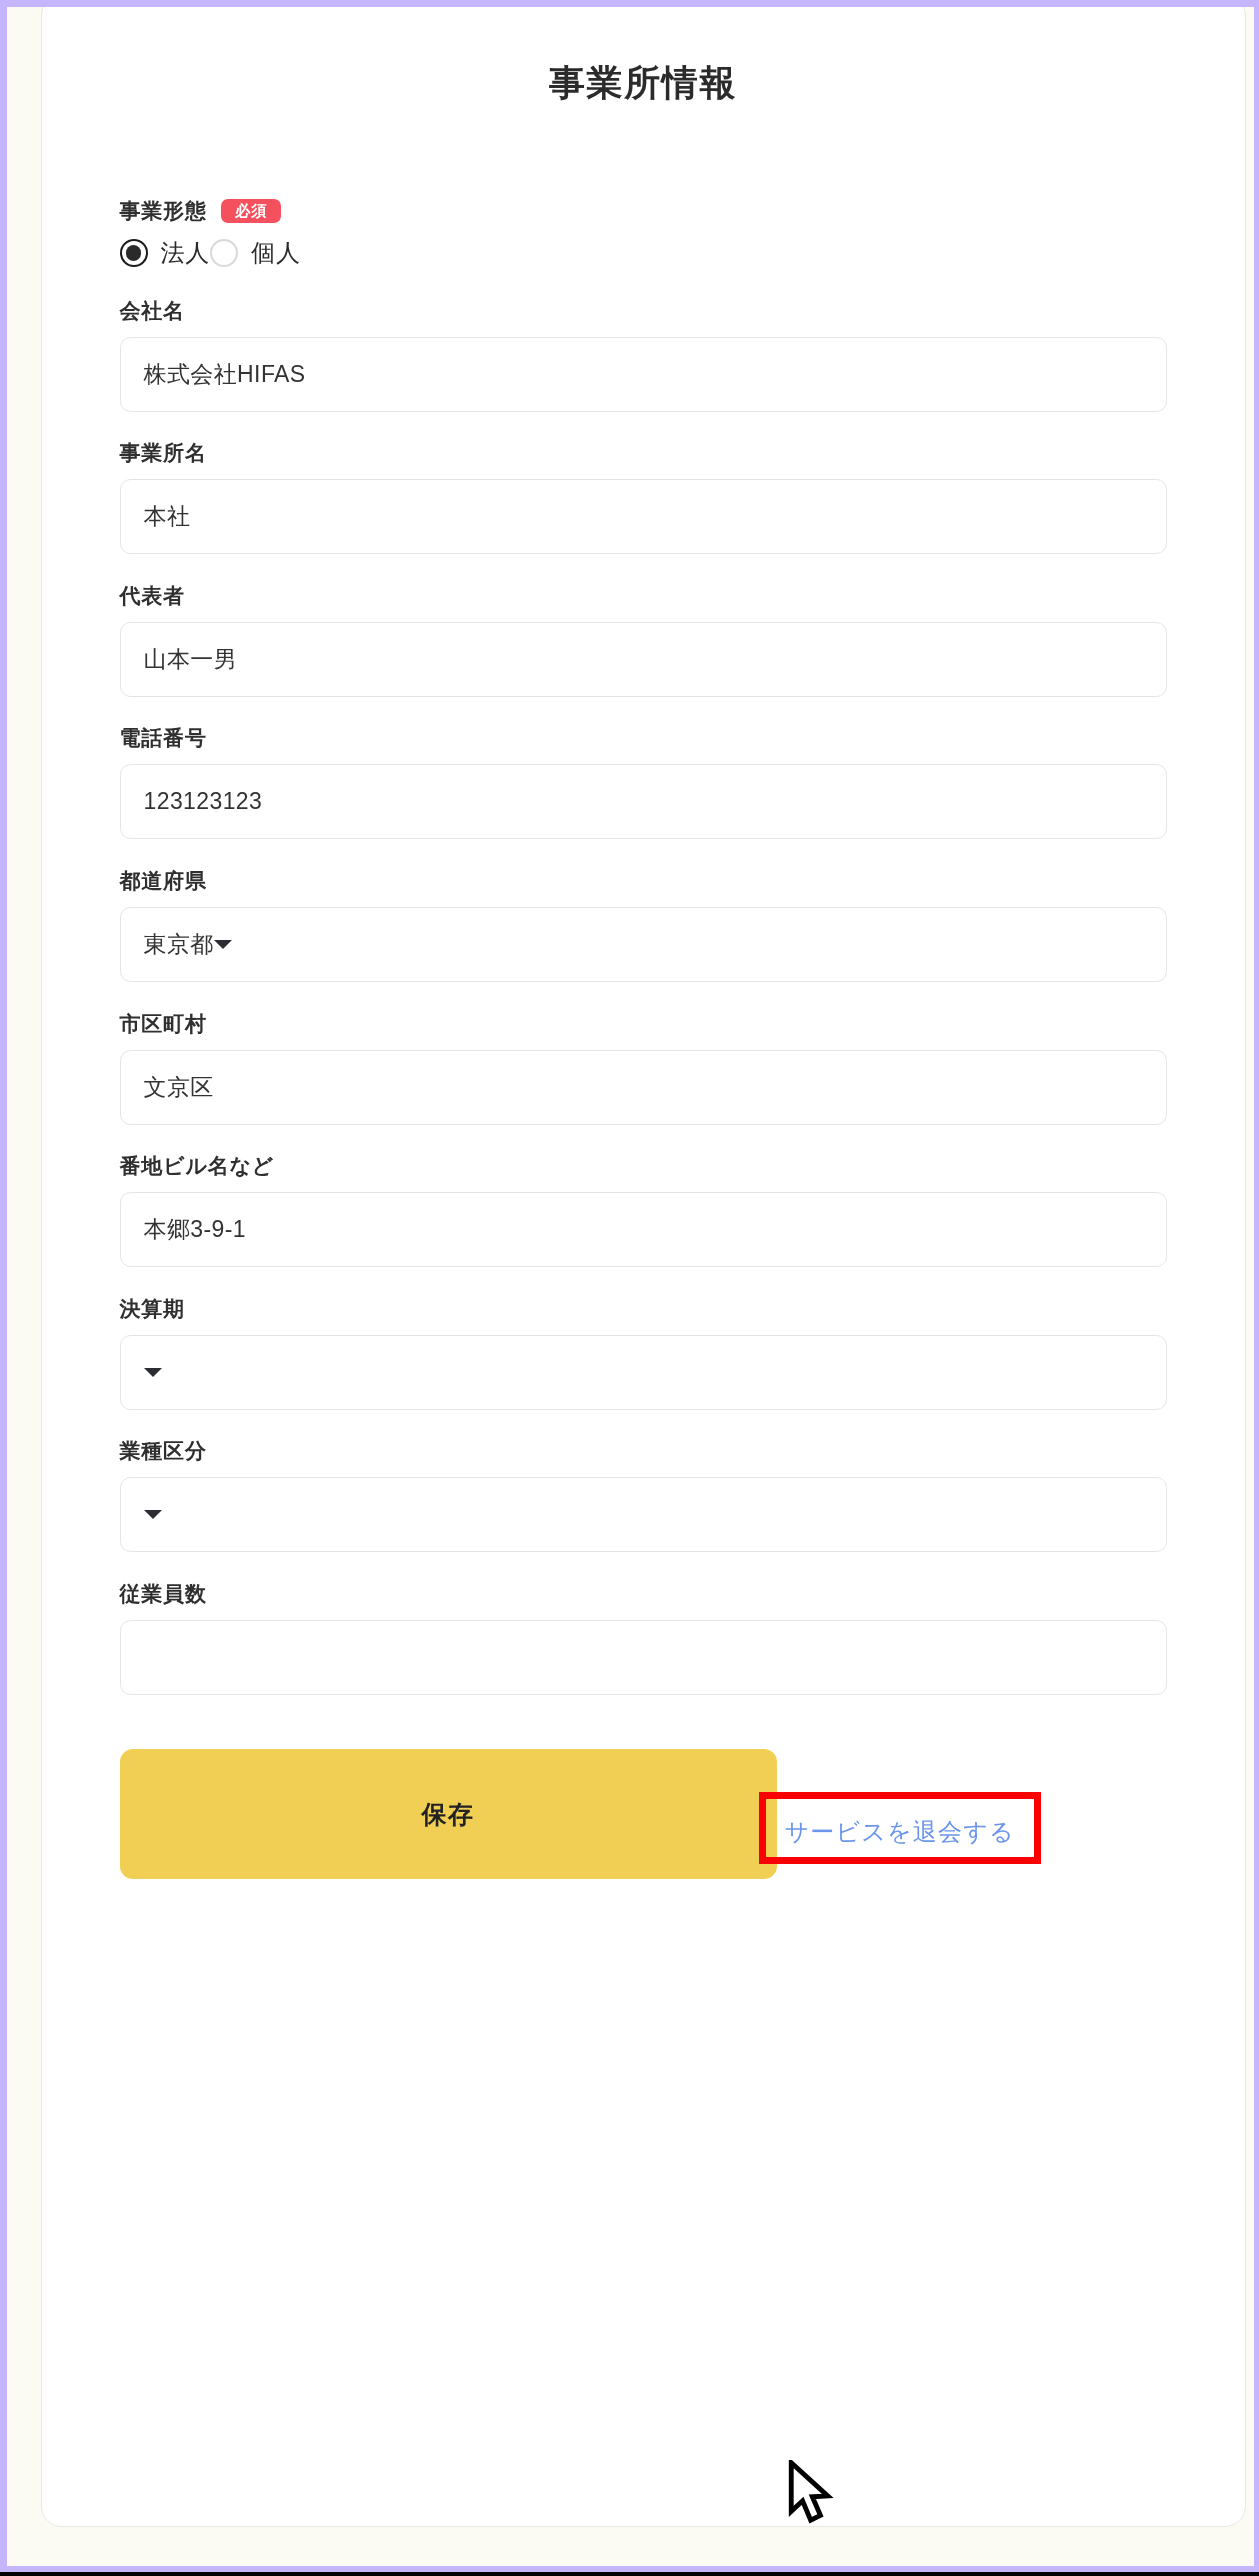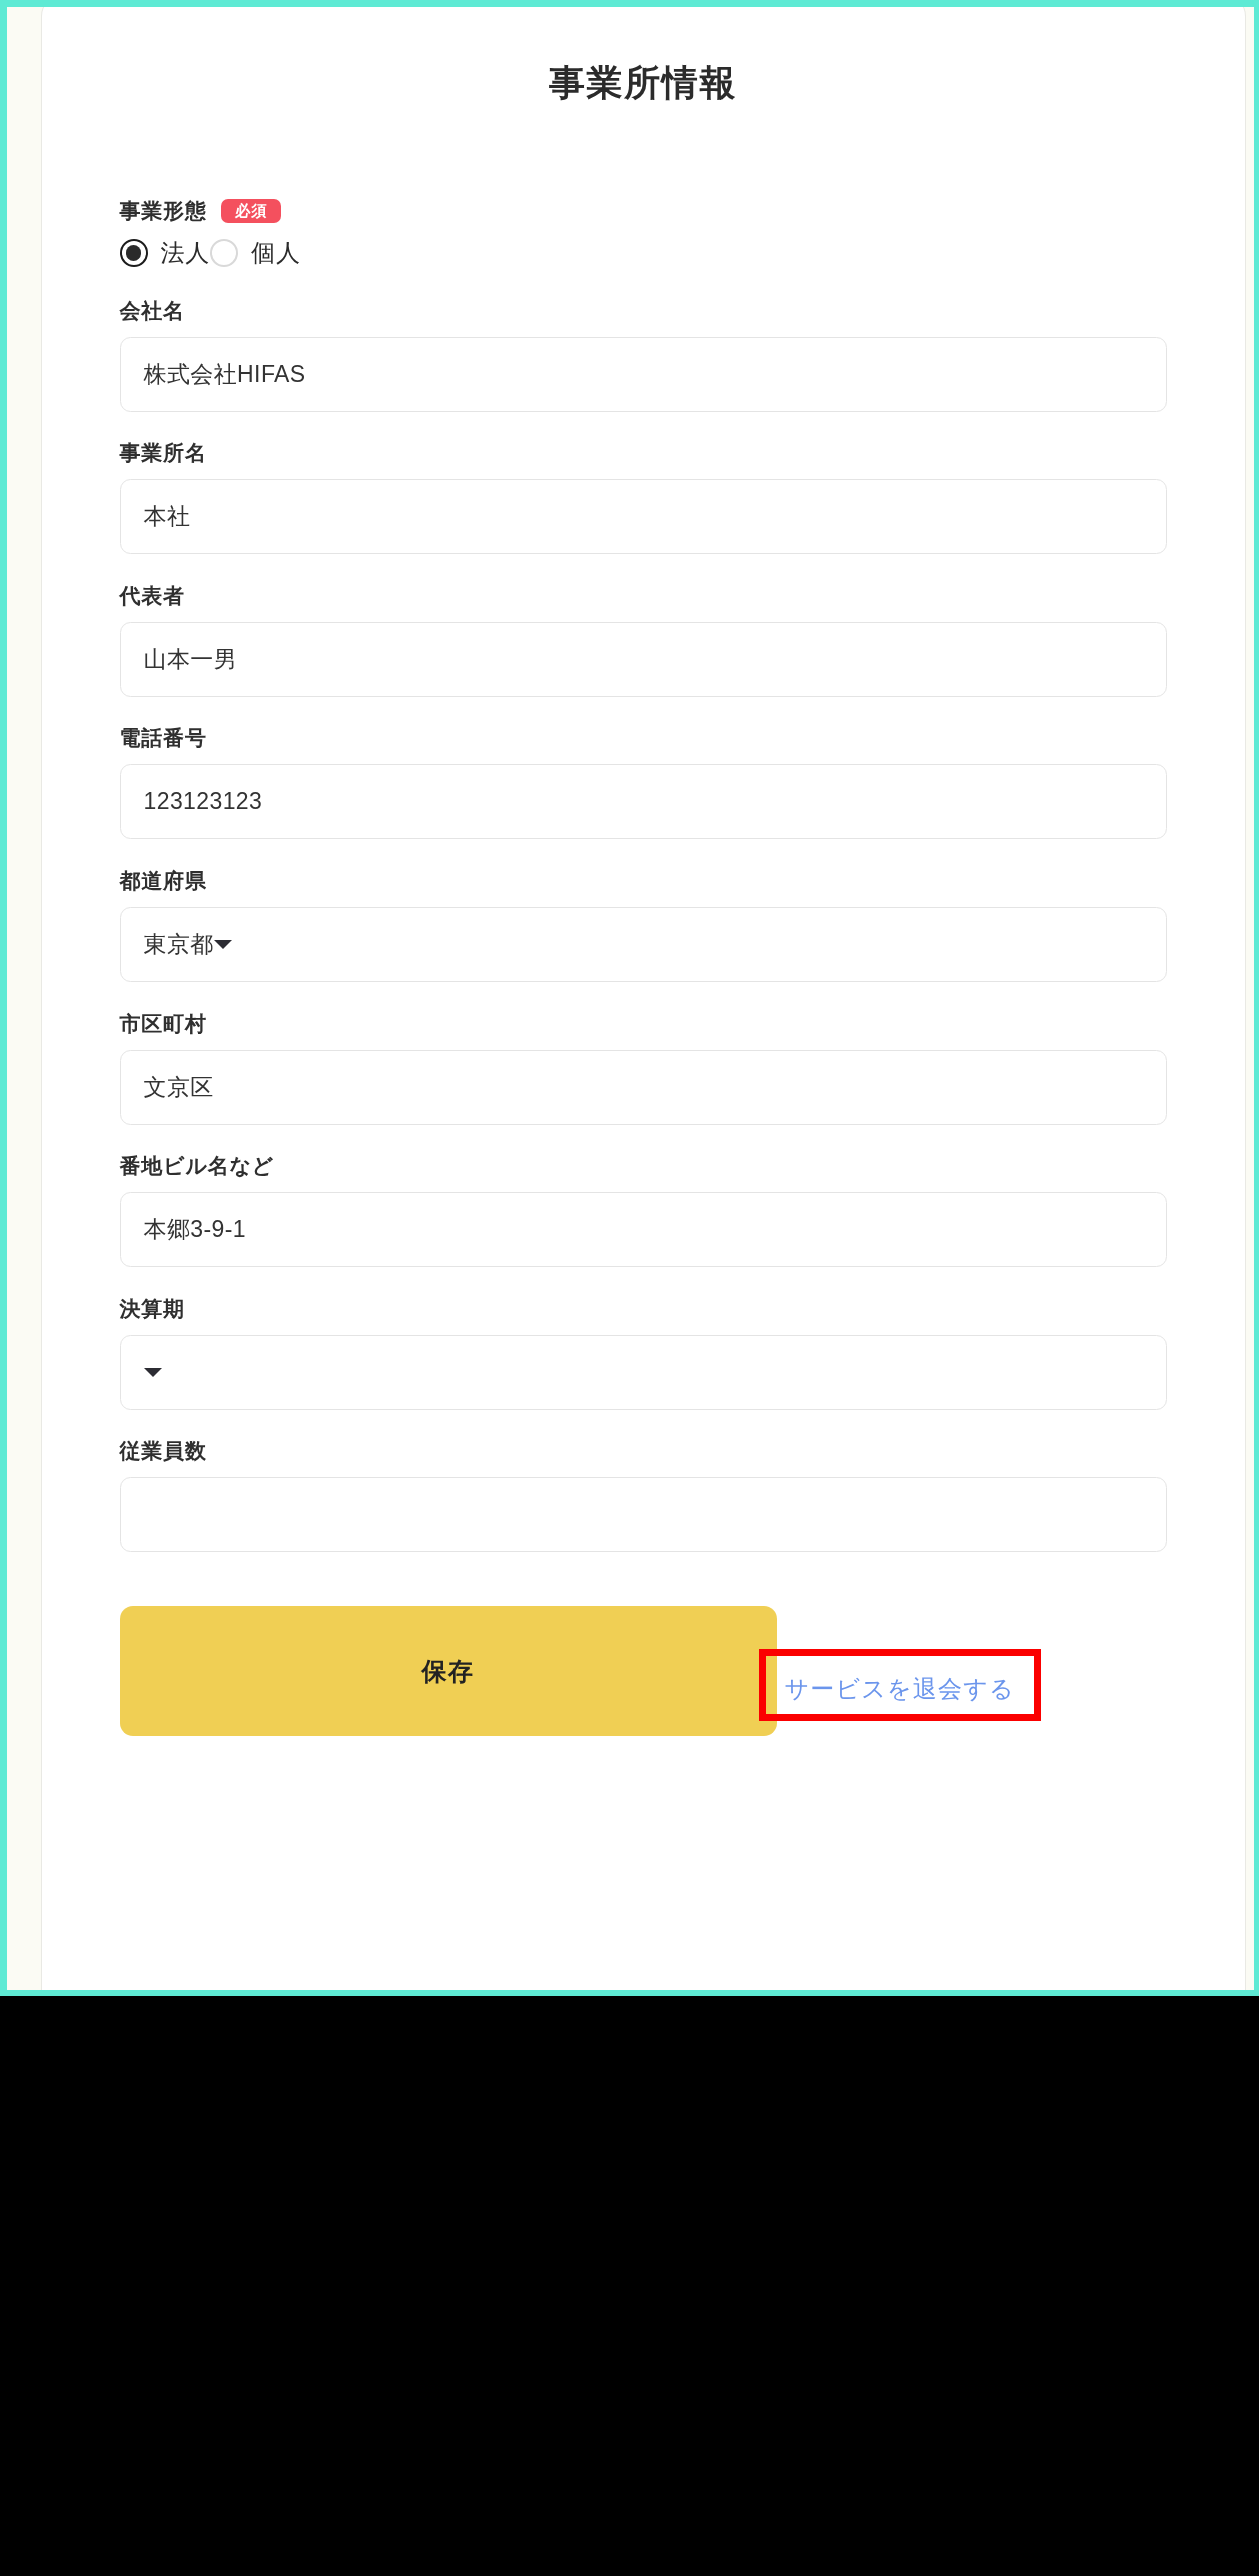--- a/index.html
+++ b/index.html
@@ -9,22 +9,22 @@
     width: 1260px;
     height: 2576px;
     background: #000000;
     font-family: "Liberation Sans", "DejaVu Sans", sans-serif;
   }
 
   
   .screen {
     position: relative;
     width: 1260px;
-    height: 1996px;
-    background: #5eead4;
+    height: 2572px;
+    background: #c4b5fd;
     padding: 6.5px 6.5px 6.5px 6.5px;
   }
 
   
   .page-backdrop {
     position: relative;
     width: 100%;
     height: 100%;
     background: #fbfbf4;
     overflow: hidden;
@@ -337,20 +337,29 @@
         <div class="field">
           <div class="field-label-row">
             <span class="field-label">決算期</span>
           </div>
           <div class="select-input">
             <span></span>
             <span class="caret-down"></span>
           </div>
         </div>
 
+        <div class="field">
+          <div class="field-label-row">
+            <span class="field-label">業種区分</span>
+          </div>
+          <div class="select-input">
+            <span></span>
+            <span class="caret-down"></span>
+          </div>
+        </div>
 
         <div class="field">
           <div class="field-label-row">
             <span class="field-label">従業員数</span>
           </div>
           <div class="text-input">
             <span></span>
           </div>
         </div>
 

